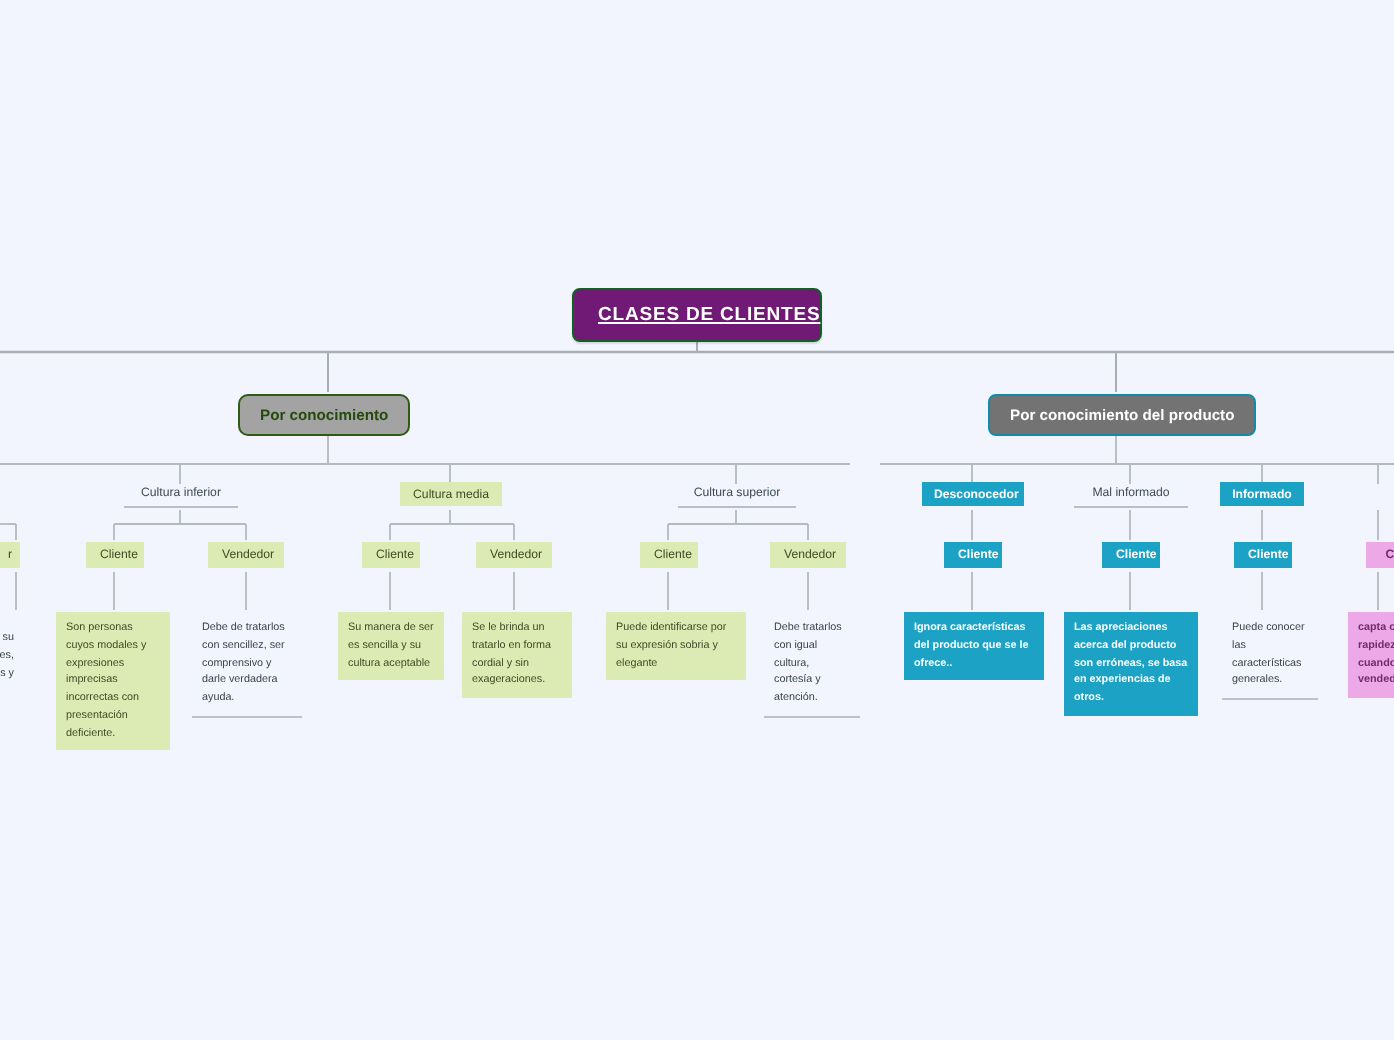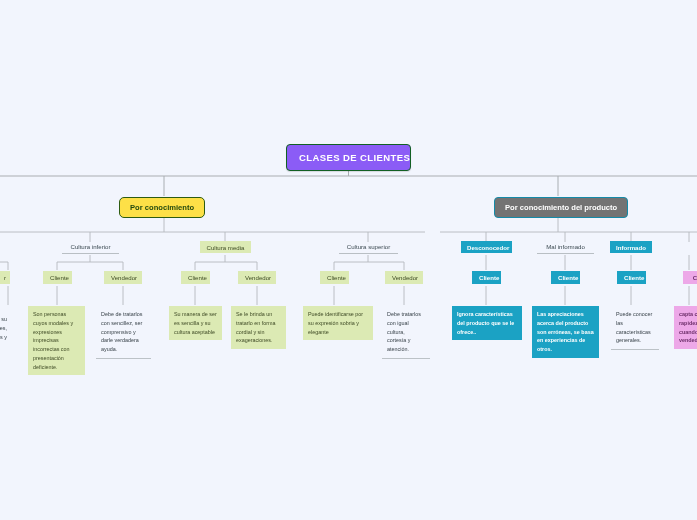--- a/index.html
+++ b/index.html
@@ -10,36 +10,37 @@
     font-family: "Liberation Sans", sans-serif;
     overflow: hidden;
     position: relative;
   }
   #canvas { position:absolute; left:0; top:0; width:697px; height:520px; }
   svg.links { position:absolute; left:0; top:0; width:697px; height:520px; }
   .node { position:absolute; }
 
   
   .root {
-    background:#8b5cf6;
+    background:#701a75;
     border:1px solid #126023;
     border-radius:4px;
     color:#ffffff;
     font-size:9.5px;
     font-weight:bold;
     letter-spacing:0.4px;
     padding:7px 12px;
     text-align:center;
     white-space:nowrap;
     box-shadow:0 1px 1px rgba(0,0,0,0.12);
+    text-decoration:underline;
   }
 
   
   .l1-green {
-    background:#fde047;
+    background:#a3a3a3;
     border:1.3px solid #2d5b12;
     border-radius:5px;
     color:#244a0e;
     font-size:7.6px;
     font-weight:bold;
     padding:5px 10px;
     white-space:nowrap;
   }
   .l1-teal {
     background:#737373;

